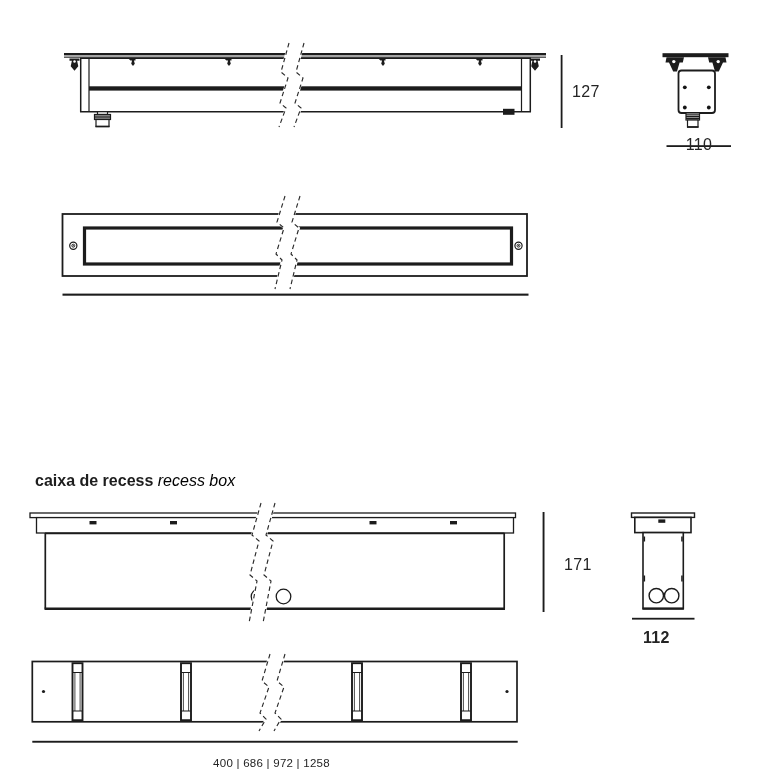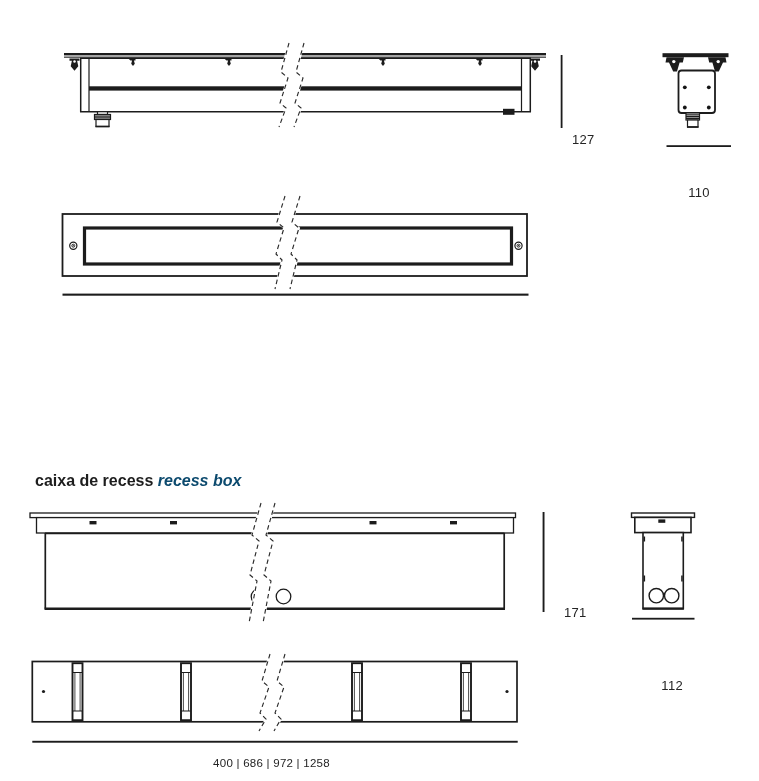--- a/index.html
+++ b/index.html
@@ -7,46 +7,45 @@
     position:relative;
     width:759px;height:781px;
     background:#ffffff;
     font-family:"Liberation Sans", sans-serif;
     overflow:hidden;
   }
   #stage svg{position:absolute;left:0;top:0;}
   .dim-label{
     position:absolute;
     color:#242424;
-    font-size:13px;
+    font-size:16px;
     line-height:14px;
     letter-spacing:.3px;
     white-space:nowrap;
-    margin-top:48px;
   }
   .dim-row{
     position:absolute;
     color:#242424;
     font-size:11.5px;
     line-height:14px;
     letter-spacing:.25px;
     width:180px;
     text-align:center;
     white-space:nowrap;
   }
   .caption{
     position:absolute;
     left:35px;top:472px;
     font-size:16px;
     line-height:18px;
     color:#1d1d1d;
     white-space:nowrap;
   }
   .caption .pt{font-weight:bold;}
-  .caption .en{font-style:italic;font-weight:700;color:#0c4a6e;}
+  .caption .en{font-style:italic;font-weight:400;color:#000000;}
 </style>
 </head>
 <body>
 
 <div id="stage">
 
 <svg width="759" height="781" viewBox="0 0 759 781">
   <g fill="none" stroke="#1c1c1c">
 
     <g>
@@ -220,17 +219,17 @@
 
 
 <div class="caption">
   <span class="pt">caixa de recess</span>
   <span> </span>
   <span class="en">recess box</span>
 </div>
 
 <div class="dim-label" style="left:564px;top:557.5px;width:40px;">171</div>
 
-<div class="dim-label" style="left:643px;top:630.5px;width:40px;text-align:right;">112</div>
+<div class="dim-label" style="left:643px;top:630.5px;width:40px;text-align:left;font-weight:bold;">112</div>
 
 <div class="dim-row" style="left:181.5px;top:755.5px;text-align:center;">400 | 686 | 972 | 1258</div>
 
 </div>
 
 </body></html>

